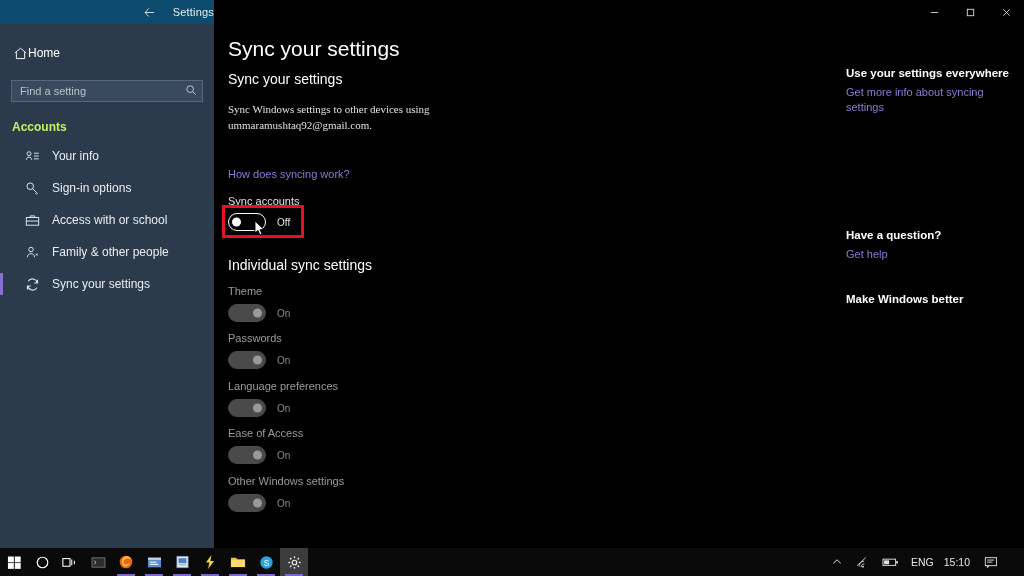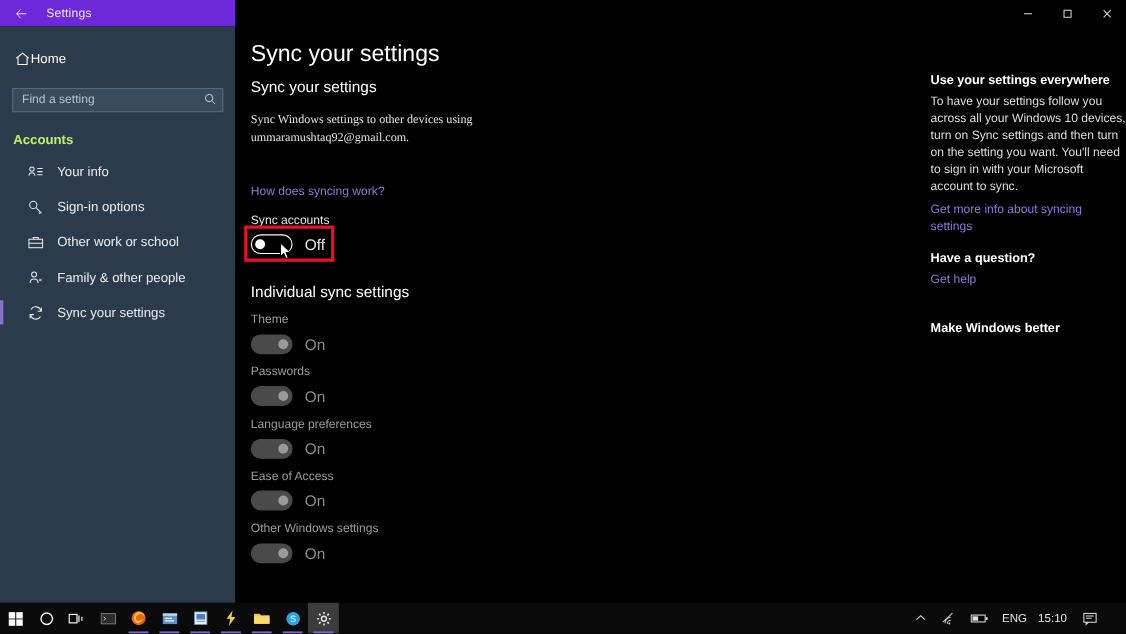--- a/index.html
+++ b/index.html
@@ -12,22 +12,22 @@
   .screen { position:relative; width:1024px; height:576px; background:#000; }
 
   
   .window { position:absolute; left:0; top:0; width:1024px; height:548px; background:#000; }
 
   .titlebar {
     position:absolute; left:0; top:0; width:1024px; height:24px;
   }
   .titlebar-left {
     position:absolute; left:0; top:0; width:214px; height:24px;
-    background:#6d28d9;
-    display:flex; align-items:center;
+    background:#0c4a6e;
+    display:flex; align-items:center;justify-content:flex-end;
   }
   .back-btn {
     width:38px; height:24px; display:flex; align-items:center; justify-content:center;
     color:#e9ecef; font-size:12px; line-height:1;
   }
   .title-text {
     font-size:11px; color:#e9ecef; margin-left:4px; letter-spacing:.2px;
   }
   .titlebar-right {
     position:absolute; left:214px; top:0; width:810px; height:24px;
@@ -100,21 +100,21 @@
   .toggle.off { background:#000; border:1.6px solid #ffffff; }
   .toggle.off .knob {
     position:absolute; left:3px; top:50%; transform:translateY(-50%);
     width:9px; height:9px; border-radius:50%; background:#fff;
   }
   .toggle.disabled-on { background:#4a4a4a; border:1.6px solid #4a4a4a; }
   .toggle.disabled-on .knob {
     position:absolute; right:3px; top:50%; transform:translateY(-50%);
     width:9px; height:9px; border-radius:50%; background:#9a9a9a;
   }
-  .toggle-state { font-size:14px; color:#e6e6e6;text-align:right; }
+  .toggle-state { font-size:10px; color:#e6e6e6;text-align:right; }
   .toggle-state.dim { color:#8c8c8c; }
 
   .highlight-box {
     position:absolute; left:8px; top:181px; width:82px; height:33px;
     border:3px solid #e81123; pointer-events:none;
   }
 
   .cursor { position:absolute; left:40px; top:196px; width:12px; height:17px; }
 
   .ind-head { position:absolute; left:14px; top:233px; font-size:14px; color:#fff; }
@@ -234,21 +234,21 @@
       </div>
 
       <div class="nav-item">
         <span class="ico">
           <svg width="15" height="15" viewBox="0 0 16 16">
               <rect x="1.4" y="4.8" width="13.2" height="8.2" stroke="#e6eaee" stroke-width="1" fill="none"></rect>
               <path d="M5.6 4.8 V3.1 H10.4 V4.8" stroke="#e6eaee" stroke-width="1" fill="none"></path>
               <path d="M1.4 8.6 H14.6" stroke="#e6eaee" stroke-width="1"></path>
             </svg>
         </span>
-        <span class="lbl">Other work or school</span>
+        <span class="lbl">Access with or school</span>
       </div>
 
       <div class="nav-item">
         <span class="ico">
           <svg width="15" height="15" viewBox="0 0 16 16">
               <circle cx="6.4" cy="4.8" r="2.4" stroke="#e6eaee" stroke-width="1" fill="none"></circle>
               <path d="M2.6 13 c0-2.3 1.7-3.8 3.8-3.8 s3.8 1.5 3.8 3.8" stroke="#e6eaee" stroke-width="1" fill="none"></path>
               <path d="M11.4 9.4 L13.6 11 M13.6 9.4 L11.4 11" stroke="#e6eaee" stroke-width=".9"></path>
             </svg>
         </span>
@@ -341,21 +341,20 @@
           <div class="toggle disabled-on">
               <span class="knob"></span>
             </div>
           <span class="toggle-state dim">On</span>
         </div>
       </div>
 
       <div class="help">
         <div class="help-block" style="top:43px">
           <h3>Use your settings everywhere</h3>
-          <p>To have your settings follow you across all your Windows 10 devices, turn on Sync settings and then turn on the setting you want. You'll need to sign in with your Microsoft account to sync.</p>
           <a href="#">Get more info about syncing settings</a>
         </div>
         <div class="help-block" style="top:205px">
           <h3>Have a question?</h3>
           <a href="#">Get help</a>
         </div>
         <div class="help-block" style="top:269px">
           <h3>Make Windows better</h3>
         </div>
       </div>

